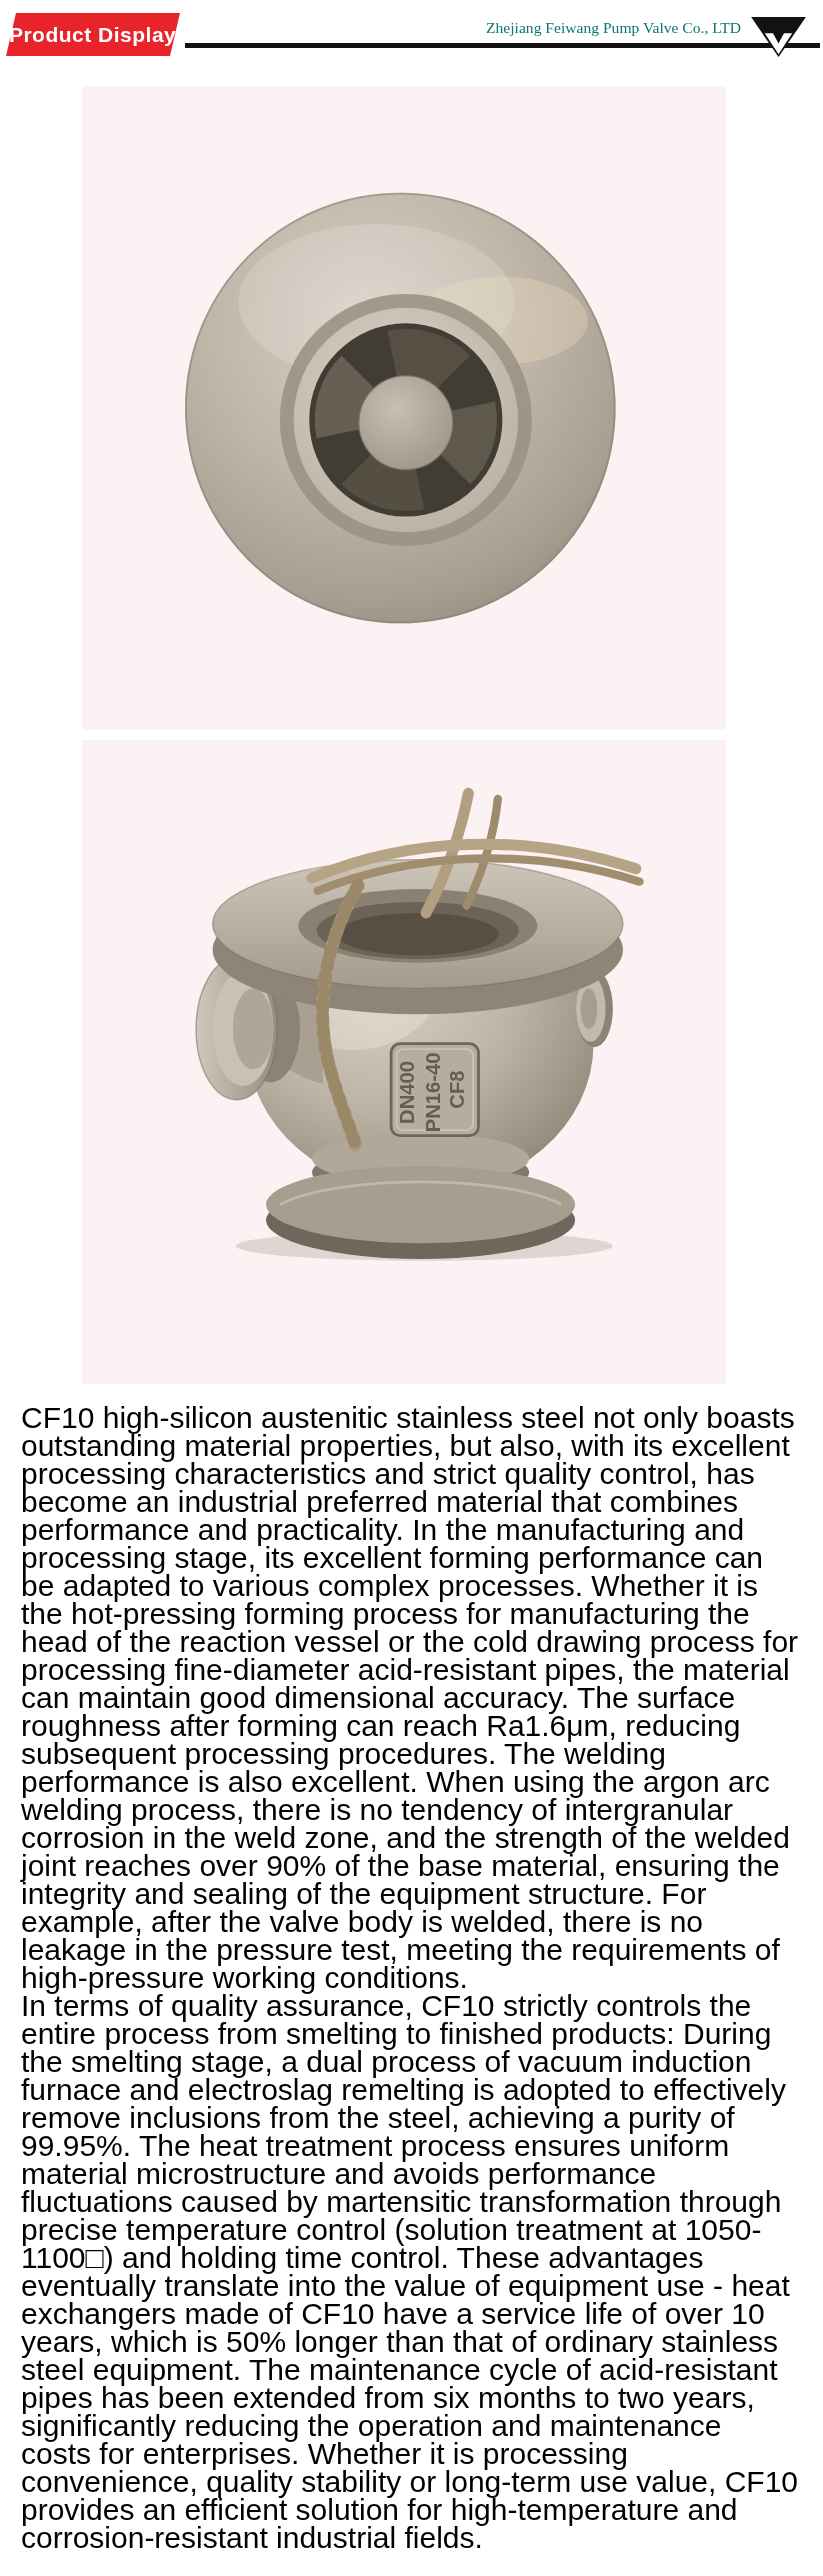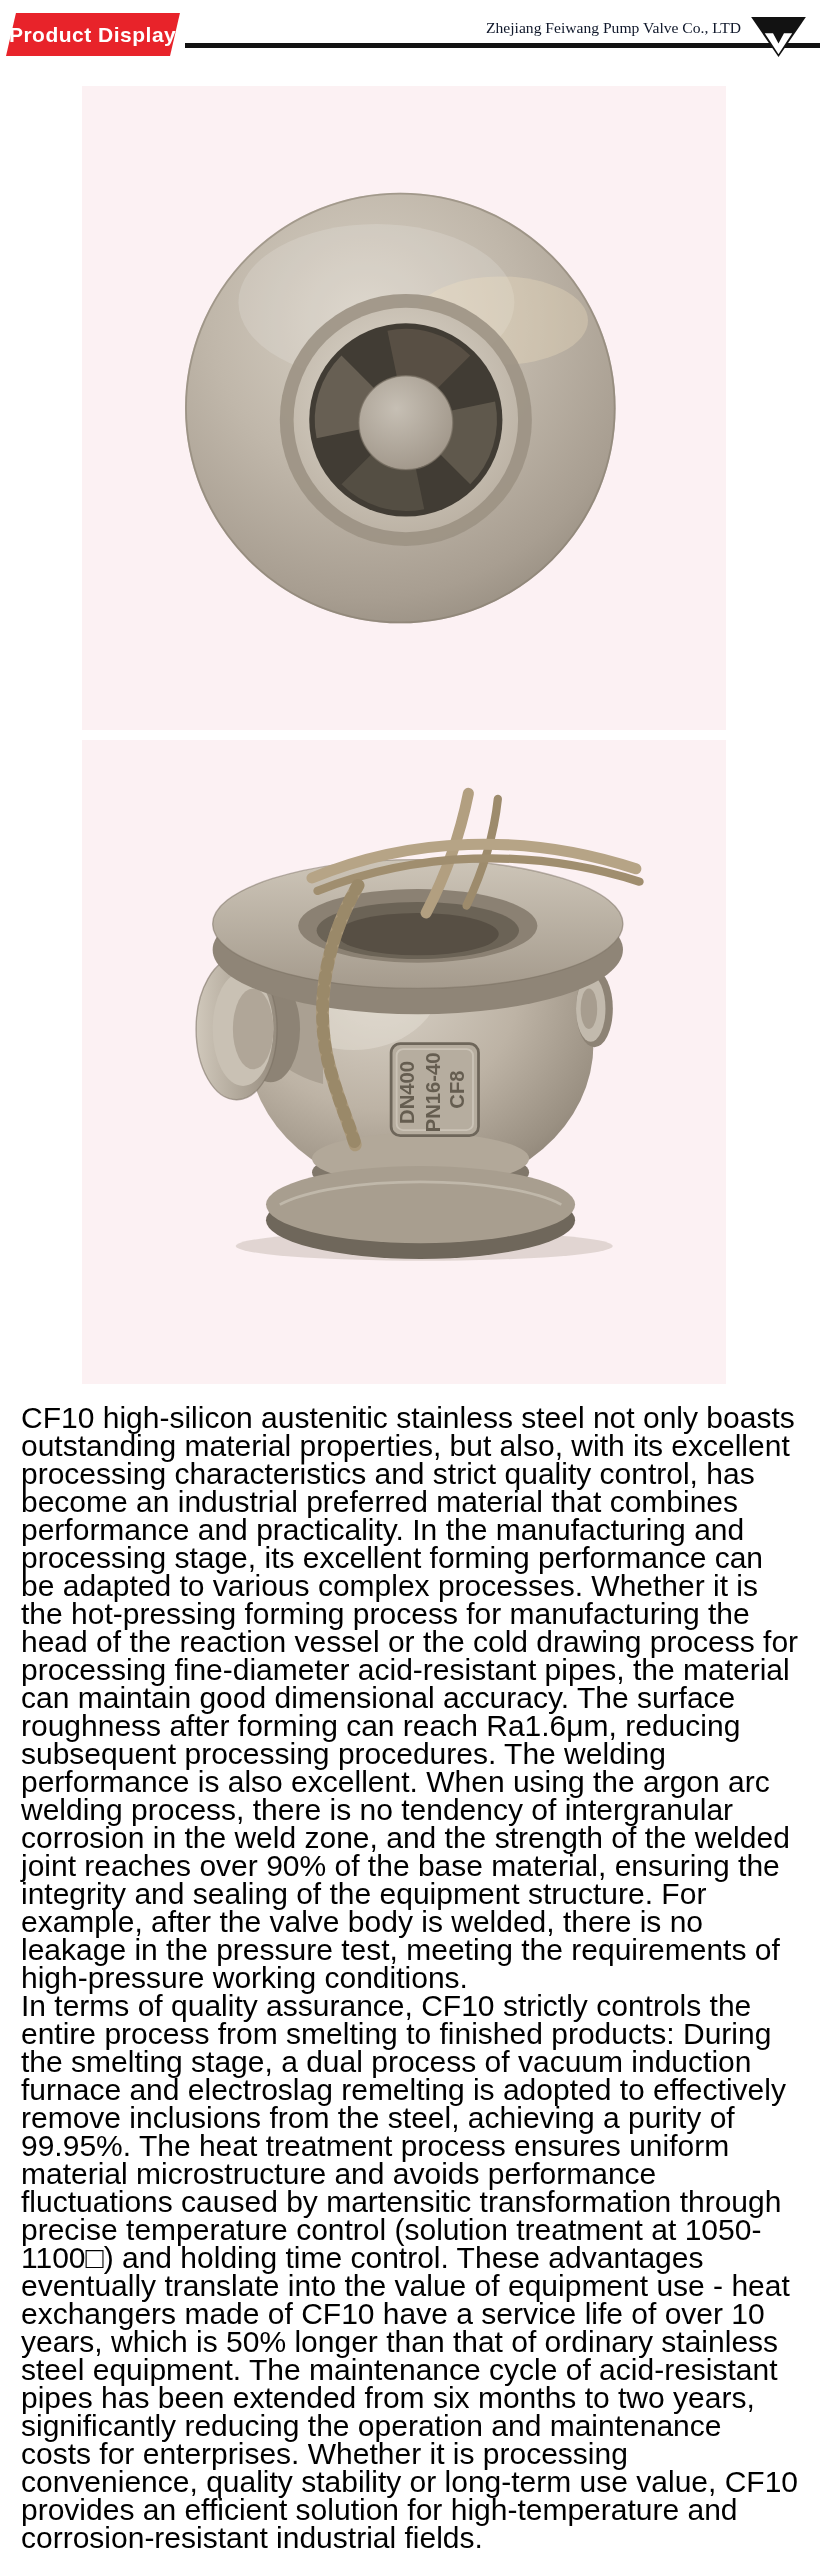--- a/index.html
+++ b/index.html
@@ -15,21 +15,21 @@
     display:flex;align-items:center;justify-content:center;
   }
   .badge span{
     transform:skewX(13deg);color:#ffffff;font-weight:bold;font-size:21px;
     letter-spacing:0.5px;white-space:nowrap;
   }
   .divider{position:absolute;left:185px;top:43px;width:635px;height:4.6px;background:#121212;z-index:1;}
   .company{
     position:absolute;left:486px;top:19.3px;white-space:nowrap;
     font-family:"Liberation Serif","DejaVu Serif",serif;
-    font-size:15.6px;color:#0f172a;z-index:2;
+    font-size:15.6px;color:#0f766e;z-index:2;
   }
   .logo{position:absolute;left:750px;top:15.6px;z-index:3;}
   
   .panel{position:absolute;left:82px;width:644px;height:644px;background:#fcf1f3;}
   .panel-1{top:86px;}
   .panel-2{top:740px;}
   .panel svg{display:block;}
   
   .article{
     position:absolute;left:21px;top:1404px;width:778px;

